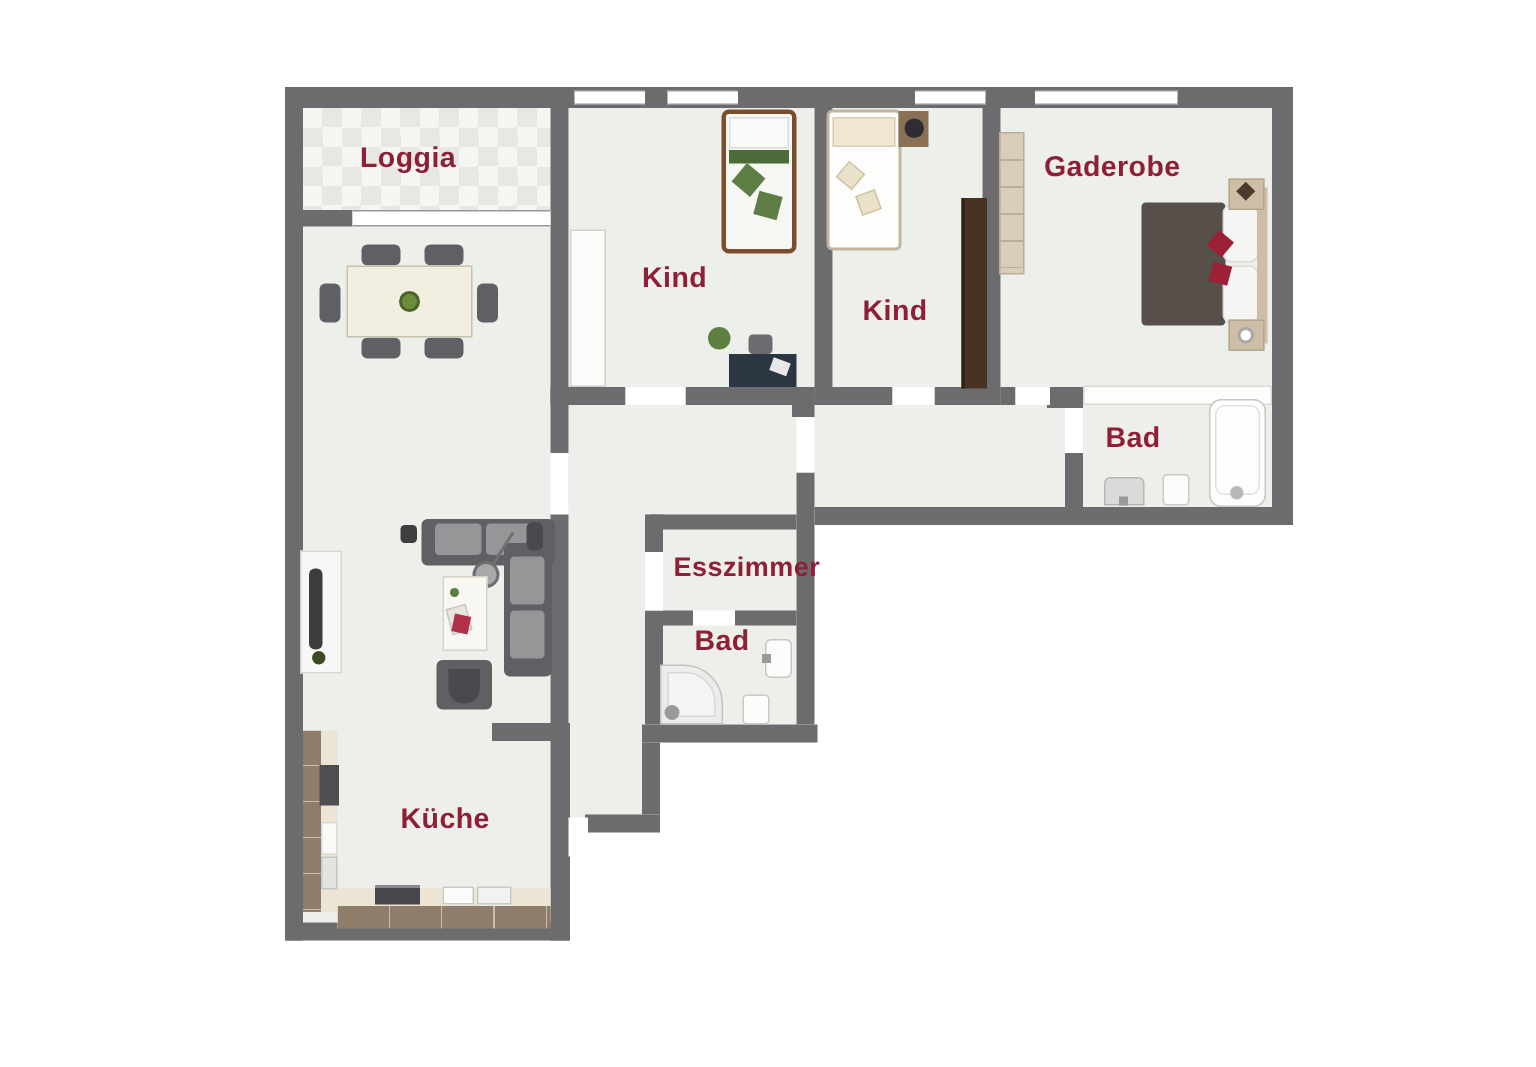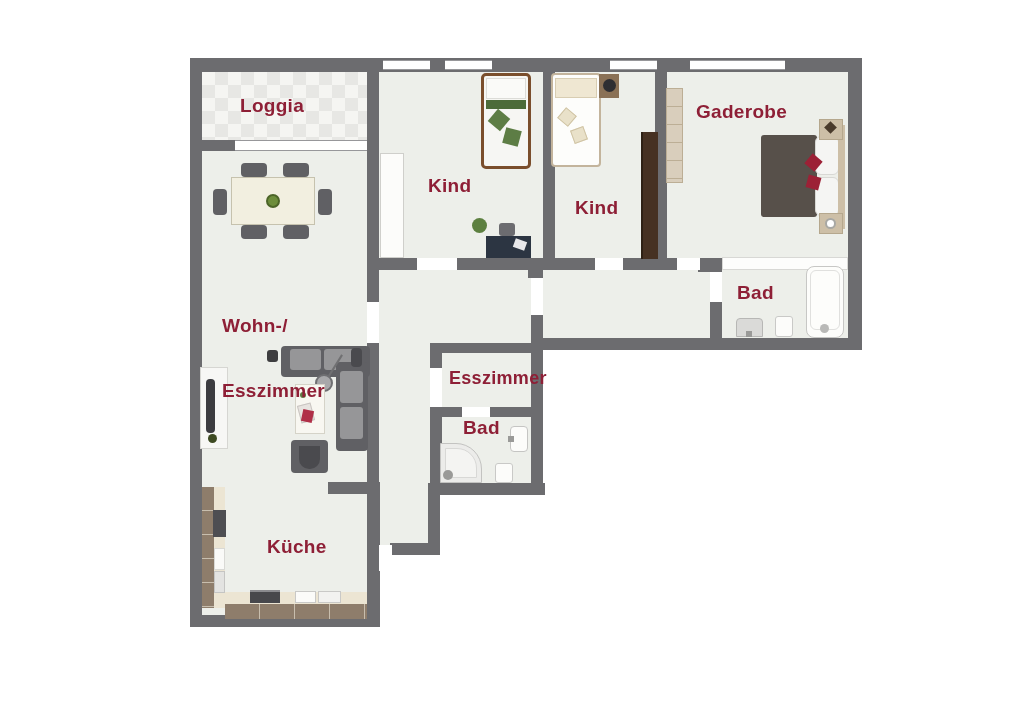--- a/index.html
+++ b/index.html
@@ -180,21 +180,17 @@
   <div class="f" style="left:443px;top:470px;width:10px;height:10px;border-radius:50%;background:#9a9a98;"></div>
   <div class="f" style="left:510px;top:426px;width:18px;height:26px;background:#fcfcfa;border:1px solid #c5c5c3;border-radius:4px;"></div>
   <div class="f" style="left:508px;top:436px;width:6px;height:6px;background:#9a9a98;"></div>
   <div class="f" style="left:495px;top:463px;width:18px;height:20px;background:#fcfcfa;border:1px solid #c9c9c7;border-radius:3px;"></div>
 
   <div class="lbl" style="left:240px;top:95px;">Loggia</div>
   <div class="lbl" style="left:428px;top:175px;">Kind</div>
   <div class="lbl" style="left:575px;top:197px;">Kind</div>
   <div class="lbl" style="left:696px;top:101px;">Gaderobe</div>
   <div class="lbl" style="left:737px;top:282px;">Bad</div>
-  <div class="lbl" style="left:222px;top:271px;">
-    <div>Wohn-/</div>
-    <div>Esszimmer</div>
-  </div>
   <div class="lbl lbl-sm" style="left:449px;top:368px;">Esszimmer</div>
   <div class="lbl" style="left:463px;top:417px;">Bad</div>
   <div class="lbl" style="left:267px;top:536px;">Küche</div>
 
 </div>
 
 </body></html>

